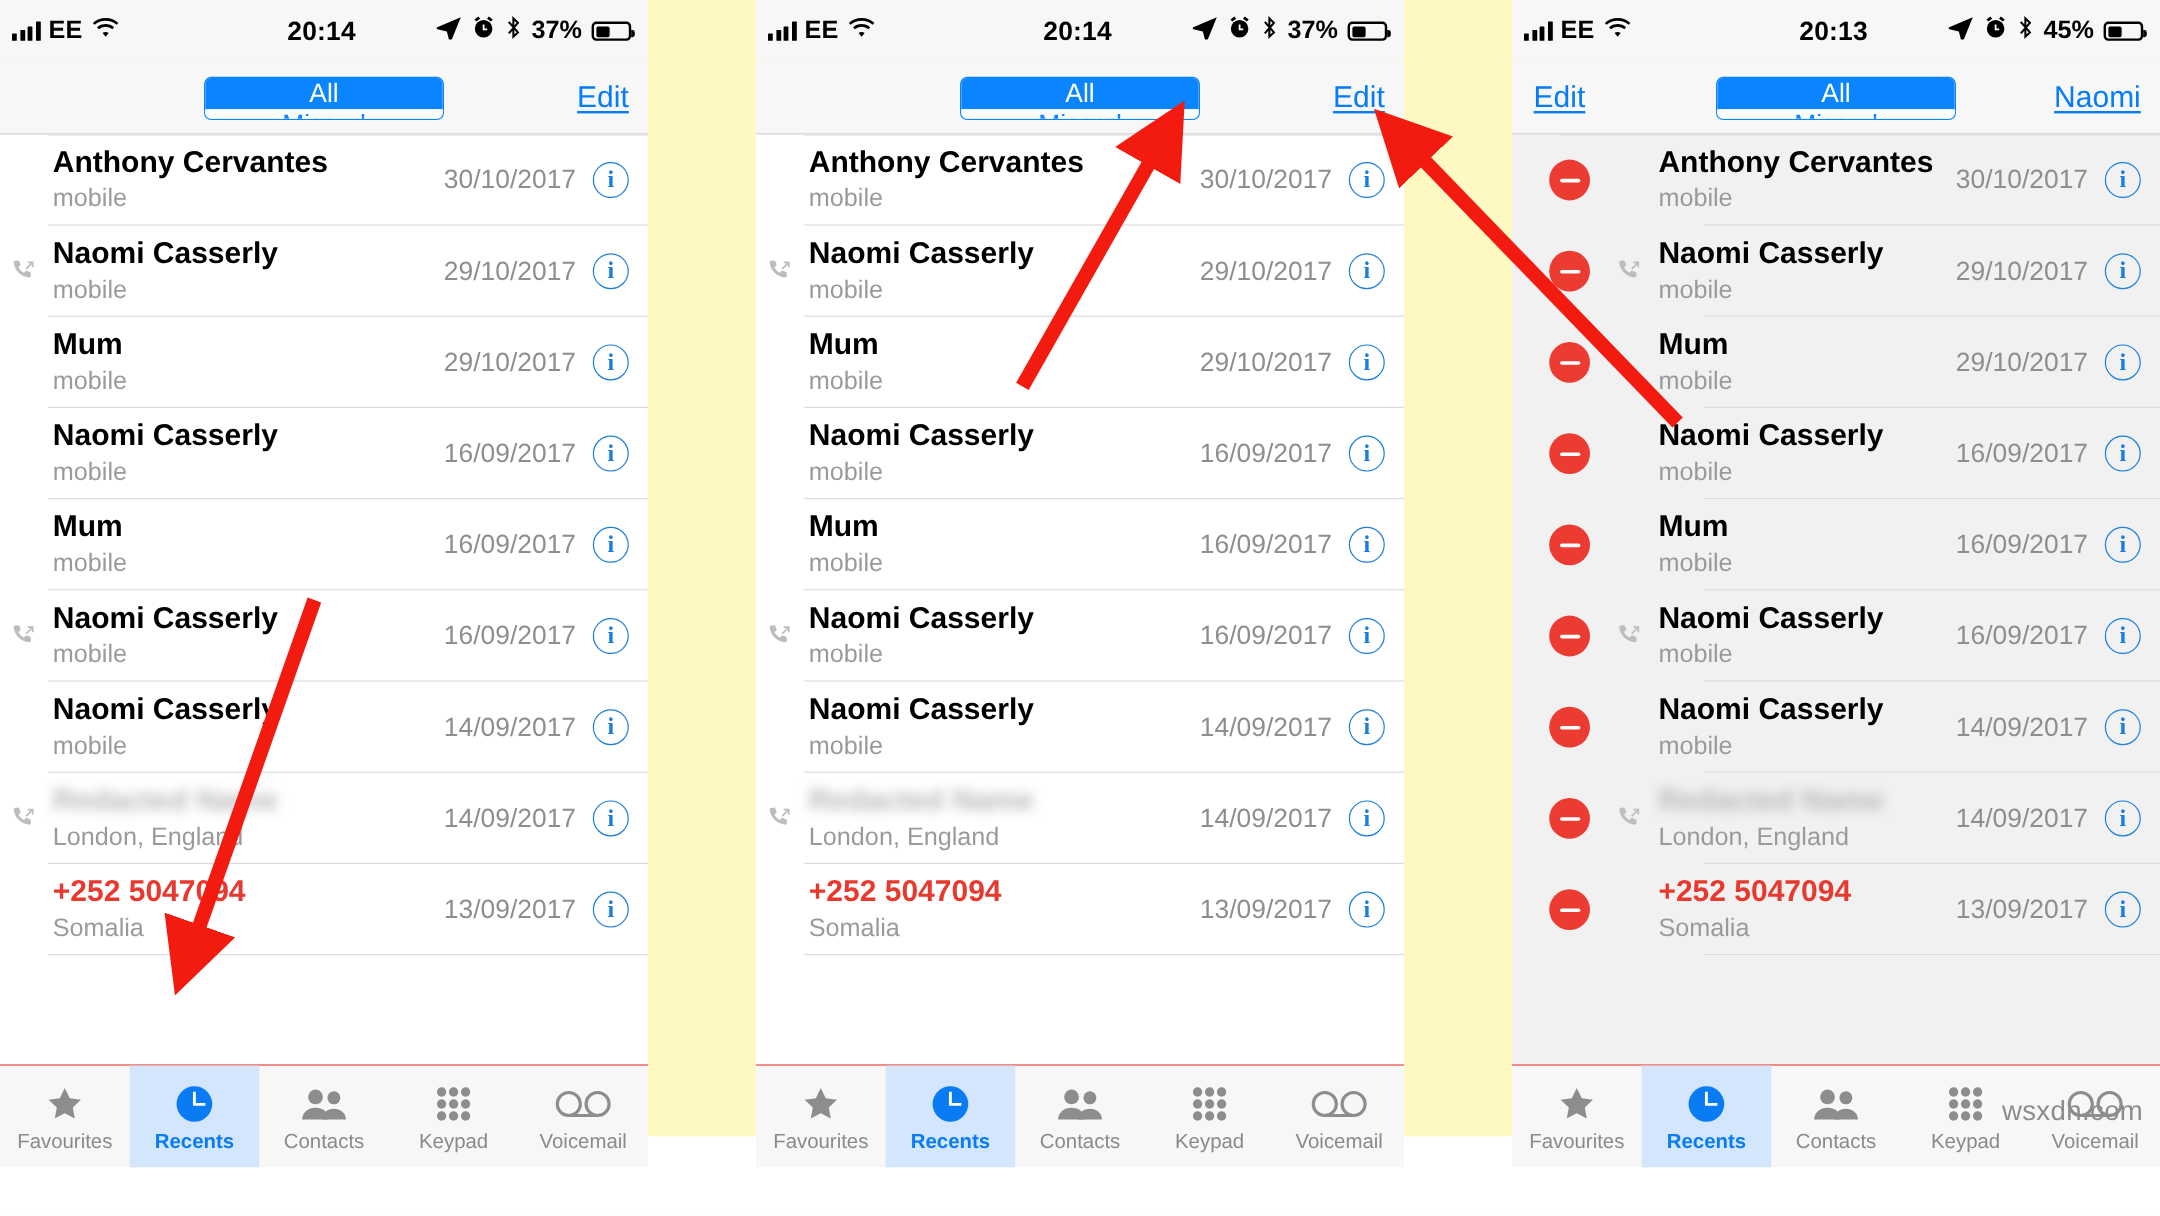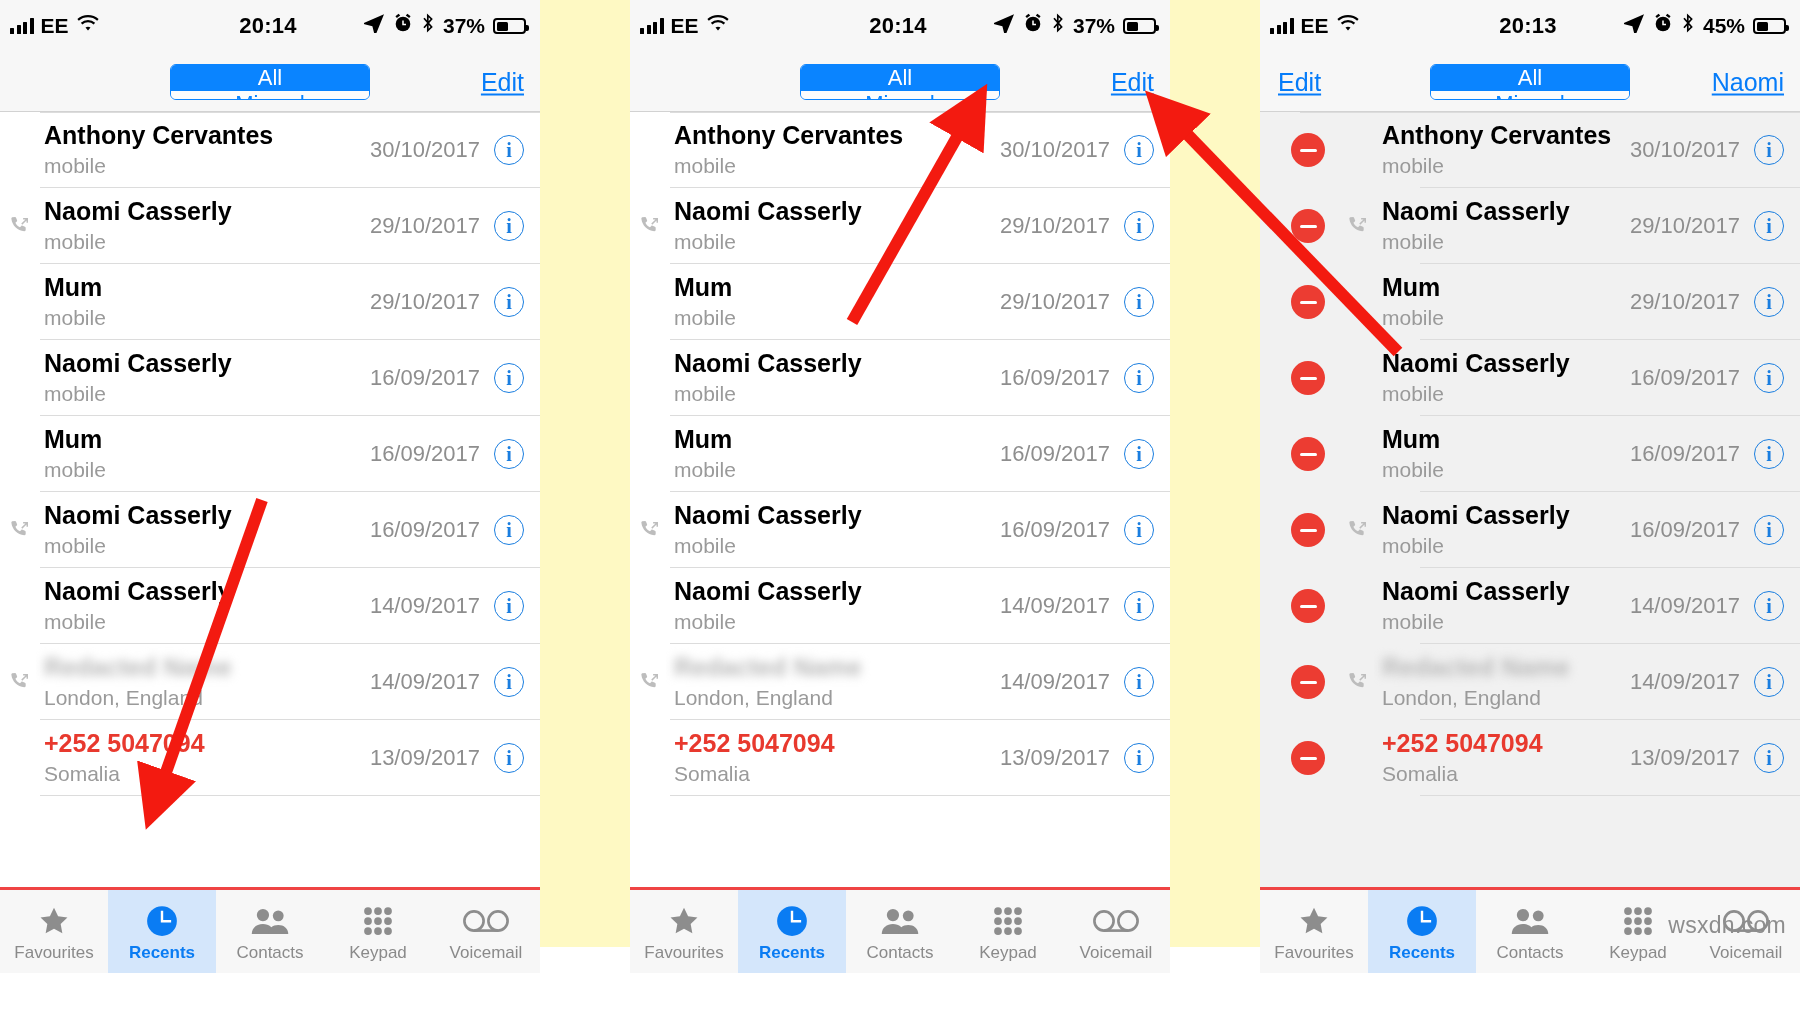--- a/index.html
+++ b/index.html
@@ -101,21 +101,21 @@
     flex: 0 0 30px; width: 30px; height: 30px; border-radius: 50%;
     border: 1.8px solid #1a7ee0; color: #1a7ee0;
     display: flex; align-items: center; justify-content: center;
     font-size: 20px; font-family: "Liberation Serif", serif; font-weight: bold;
     cursor: pointer;
   }
 
   
   .tabbar {
     flex: 0 0 86px; height: 86px; display: flex;
-    background: #f7f7f7; border-top: 3px solid #ef4444;
+    background: #f7f7f7; border-top: 1px solid #ef4444;
   }
   .tab {
     flex: 1 1 0; display: flex; flex-direction: column;
     align-items: center; justify-content: center; gap: 5px;
     cursor: pointer; padding-top: 4px;
   }
   .tab .tlabel { font-size: 17px; color: #8a8a8a; }
   .tab.active { background: #d4e6fb; }
   .tab.active .tlabel { color: #0a7cf3; font-weight: bold; }
   .ticon { height: 34px; display:flex; align-items:center; justify-content:center; }

